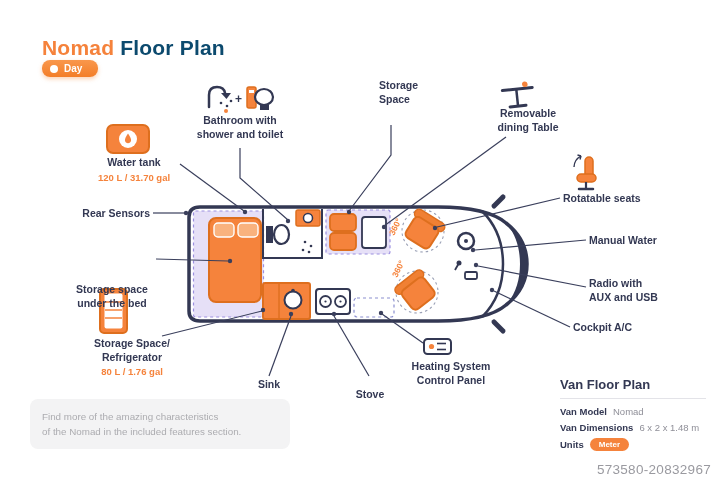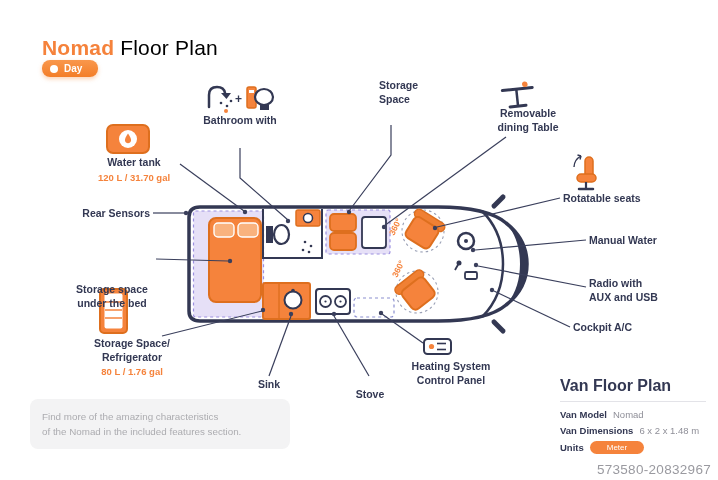--- a/index.html
+++ b/index.html
@@ -5,44 +5,44 @@
   html,body{margin:0;padding:0;}
   body{
     width:718px;height:480px;position:relative;overflow:hidden;
     background:#ffffff;font-family:"Liberation Sans",sans-serif;
     color:#333853;
   }
   .abs{position:absolute;}
   
   .page-title{left:42px;top:22px;font-size:21px;font-weight:500;letter-spacing:.2px;}
   .page-title .accent{color:#F5823B;font-weight:600;margin-right:6px;}
-  .page-title .rest{color:#000000;}
+  .page-title .rest{color:#0c4a6e;font-weight:bold;}
   .day-toggle{
     left:42px;top:60px;display:inline-flex;align-items:center;gap:6px;
     background:linear-gradient(180deg,#F9974C,#F37E28);
     border:none;border-radius:8px;padding:3px 16px 3px 8px;
     color:#fff;font-size:10px;font-weight:700;cursor:pointer;
     box-shadow:0 2px 4px rgba(243,126,40,.35);
     font-family:"Liberation Sans",sans-serif;
   }
   .day-toggle .knob{width:8px;height:8px;border-radius:50%;background:#fff;display:inline-block;}
   
   .callout{position:absolute;font-size:10.5px;font-weight:700;color:#333853;line-height:1.3;}
   .callout .capacity{color:#F5833C;font-size:9.5px;font-weight:700;margin-top:2px;}
   .ta-c{text-align:center;} .ta-r{text-align:right;} .ta-l{text-align:left;}
   
   .info-panel{left:560px;top:377px;width:146px;}
-  .info-panel .panel-title{font-size:16px;font-weight:700;color:#333853;}
+  .info-panel .panel-title{font-size:13px;font-weight:700;color:#333853;}
   .info-panel .divider{border:none;border-top:1px solid #E3E3E8;margin:6px 0 7px 0;}
   .info-row{display:flex;align-items:center;gap:6px;margin-bottom:5px;font-size:9.5px;}
   .info-row .k{font-weight:700;color:#333853;}
   .info-row .v{color:#8F8F98;font-weight:400;}
   .units-badge{
-    background:#F5833C;color:#fff;font-size:8px;font-weight:400;
-    padding:2px 17px;border-radius:9px;border:none;cursor:pointer;
+    background:#F5833C;color:#fff;font-size:8px;font-weight:700;
+    padding:2px 9px;border-radius:9px;border:none;cursor:pointer;
     font-family:"Liberation Sans",sans-serif;
   }
   
   .note-box{
     left:30px;top:399px;width:236px;background:#F3F3F4;border-radius:8px;
     padding:10px 12px;font-size:9.8px;color:#ACACB0;line-height:1.55;font-weight:400;
   }
   
   .watermark{right:7px;bottom:3px;font-size:13.5px;color:#9A9AA0;letter-spacing:.3px;}
   
@@ -243,20 +243,21 @@
   <span class="accent">Nomad</span><span class="rest">Floor Plan</span>
 </h1>
 
 <button class="abs day-toggle">
   <span class="knob"></span>
   <span>Day</span>
 </button>
 
 <div class="callout ta-c" style="left:188px;top:114px;width:104px;">
   <div>Bathroom with</div>
+  <div>shower and toilet</div>
 </div>
 
 <div class="callout ta-l" style="left:379px;top:79px;">
   <div>Storage</div>
   <div>Space</div>
 </div>
 
 <div class="callout ta-c" style="left:486px;top:107px;width:84px;">
   <div>Removable</div>
   <div>dining Table</div>

